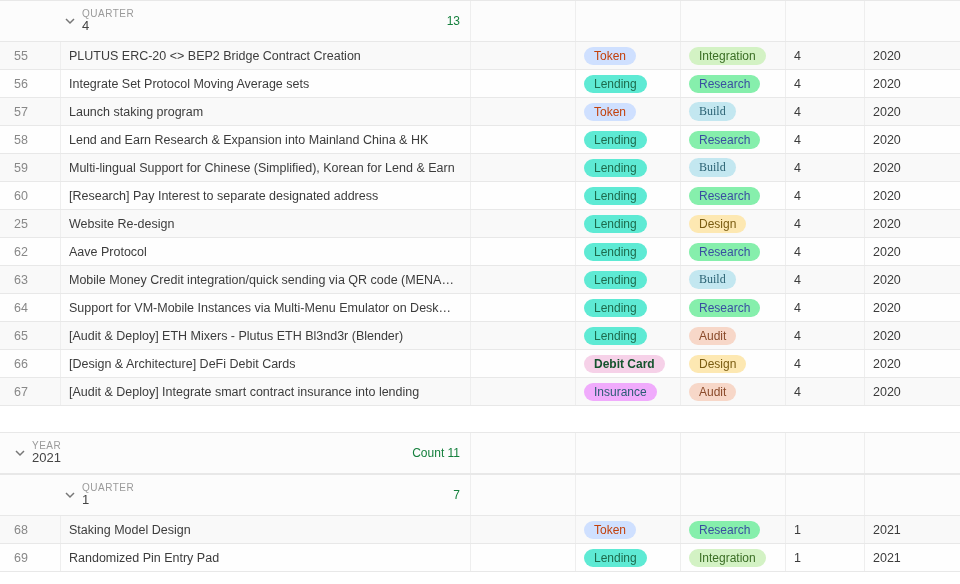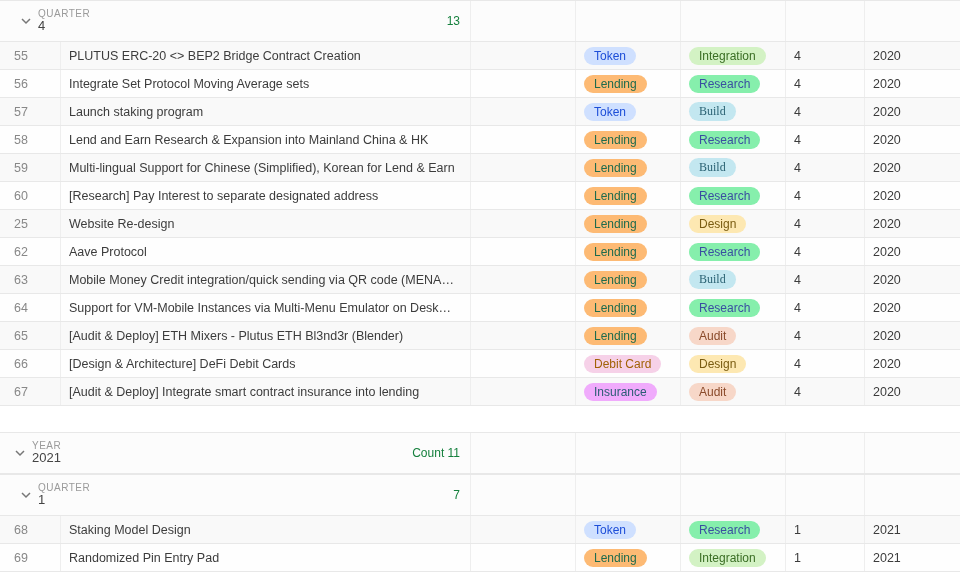--- a/index.html
+++ b/index.html
@@ -25,21 +25,21 @@
     border-top: 1px solid #e8e8e8;
   }
   .group-header.sub { height: 42px; }
   .group-header .gh-inner {
     grid-column: 1 / 3;
     display: flex;
     align-items: center;
     height: 100%;
     padding-left: 12px;
   }
-  .group-header.indent-1 .gh-inner { padding-left: 18px; }
+  .group-header.indent-1 .gh-inner { padding-left: 18px; margin-left: 44px; }
   .gh-arrow {
     width: 16px; height: 16px;
     display: flex; align-items: center; justify-content: center;
     color: #777; margin-right: 4px;
   }
   .gh-label-block { display: flex; flex-direction: column; line-height: 1.15; }
   .gh-small { font-size: 10px; color: #9a9a9a; letter-spacing: 0.5px; }
   .gh-val { font-size: 13px; color: #444; }
   .gh-count {
     margin-left: auto;
@@ -70,23 +70,23 @@
   .cell.rownum { border-left: none; color: #888; justify-content: flex-start; padding-left: 14px; }
   .cell.title { font-size: 12.5px; }
   .pill {
     display: inline-block;
     padding: 2px 10px;
     border-radius: 10px;
     font-size: 12px;
     color: #333;
   }
   
-  .c-token      { background: #cfe0ff; color: #1d4ed8; }
-  .c-lending    { background: #fdba74; color: #1e6b4d; }
-  .c-debitcard  { background: #f6d1e8; color: #a16207; }
+  .c-token      { background: #cfe0ff; color: #c2410c; }
+  .c-lending    { background: #5eead4; color: #1e6b4d; }
+  .c-debitcard  { background: #f6d1e8; color: #14532d; font-weight: bold; }
   .c-insurance  { background: #f0abfc; color: #2a5d74; }
   .c-integration{ background: #d3f2c4; color: #3a6e24; }
   .c-research   { background: #86efac; color: #3a4fa0; }
   .c-build      { background: #c3e7f0; color: #2a6273; font-family: Liberation Serif, serif; }
   .c-design     { background: #fde8b2; color: #7a5c12; }
   .c-audit      { background: #f7d7c8; color: #8a4a2a; }
   .spacer { height: 26px; }
 </style>
 </head>
 <body>

